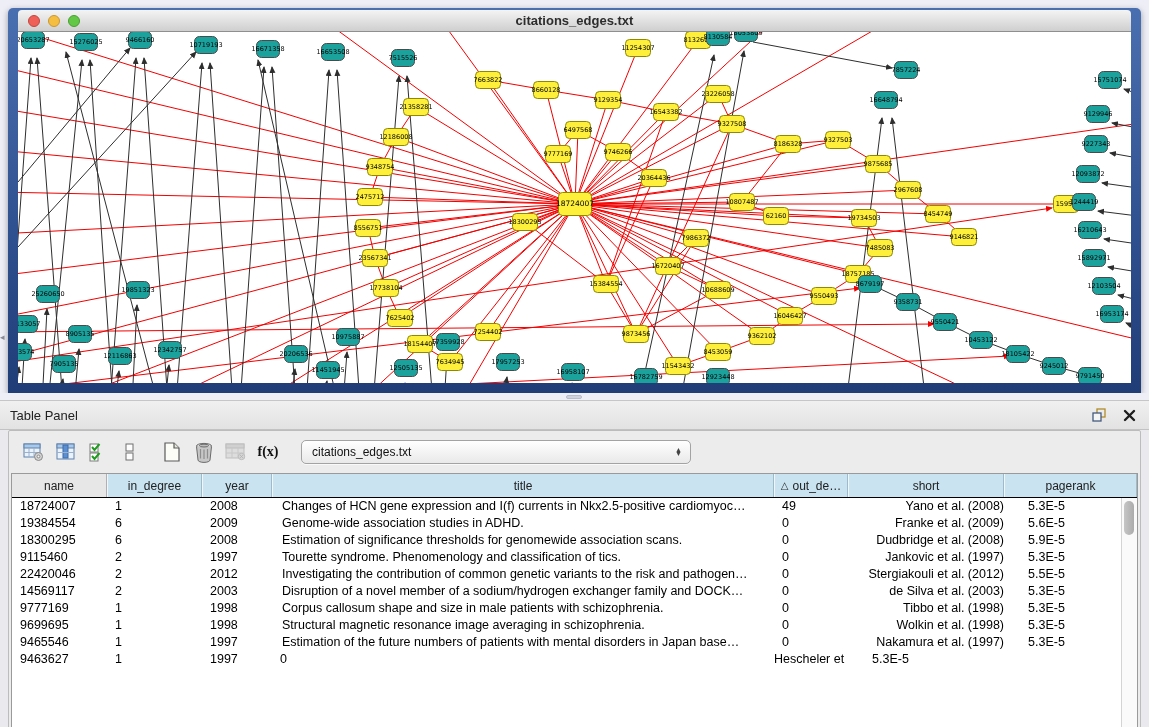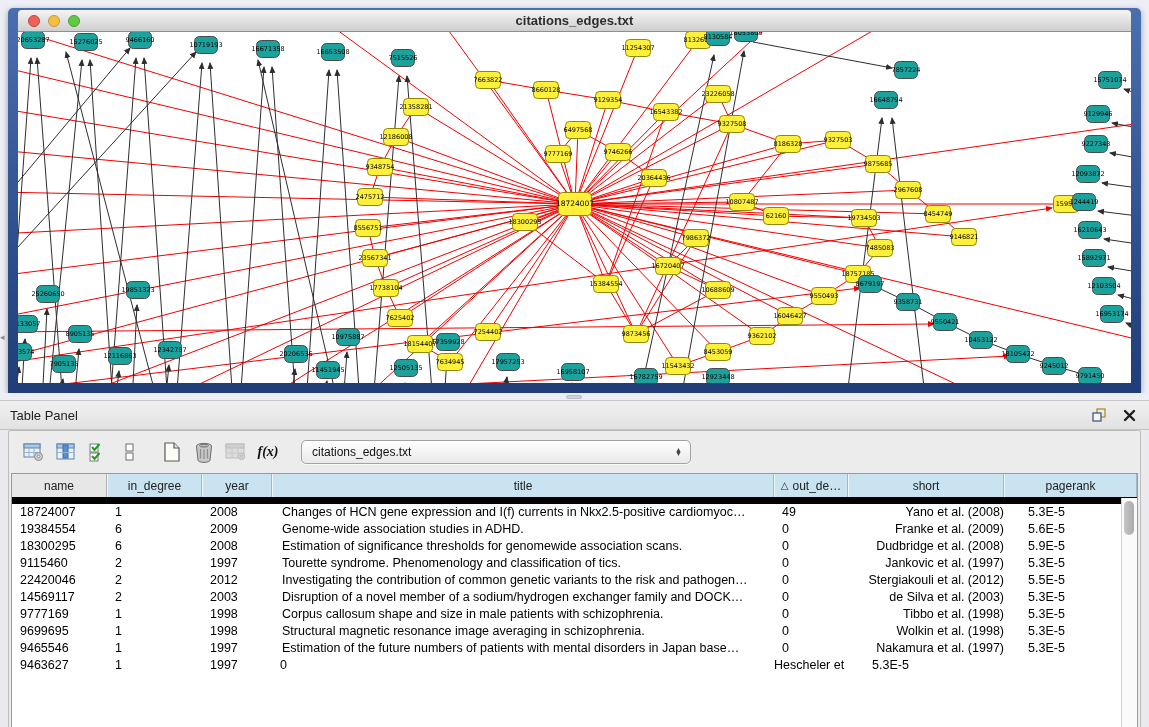--- a/index.html
+++ b/index.html
@@ -53,37 +53,37 @@
   .ph-actions{position:absolute;right:12px;top:0;height:100%;display:flex;align-items:center;gap:14px;}
   .ph-btn{width:16px;height:16px;display:flex;align-items:center;justify-content:center;cursor:default;}
   .panel-body{
     flex:1;margin:0 8px;background:#ececec;
     border:1px solid #bcbcbc;border-radius:2px;
     display:flex;flex-direction:column;min-height:0;
   }
   
   .toolbar{height:42px;display:flex;align-items:center;padding:0 12px;gap:6px;}
   .tb-btn{width:26px;height:28px;display:flex;align-items:center;justify-content:center;border-radius:4px;}
-  .fx-label{font-family:"Liberation Serif","DejaVu Serif",serif;font-style:italic;font-weight:700;font-size:14px;color:#111;}
+  .fx-label{font-family:"Liberation Serif","DejaVu Serif",serif;font-weight:700;font-size:14px;color:#111;}
   .combo{
     margin-left:14px;width:388px;height:22px;border:1px solid #a3a3a3;border-radius:5px;
     background:linear-gradient(#ffffff,#e9e9e9);
     display:flex;align-items:center;justify-content:space-between;
     box-shadow:0 1px 0 rgba(255,255,255,.7);
   }
   .combo .combo-text{font-size:12px;color:#111;margin-left:10px;}
   .combo .combo-arrows{margin-right:8px;display:flex;flex-direction:column;line-height:4px;}
   .combo .combo-arrows span{font-size:7px;color:#444;}
   
   .table-wrap{
     flex:1;margin:0 2px 0 2px;background:#fff;border:1px solid #9a9a9a;
     position:relative;overflow:hidden;display:flex;flex-direction:column;min-height:0;
   }
   .tgrid{display:grid;grid-template-columns:95px 95px 70px 502px 74px 156px 1fr;}
-  .thead{border-bottom:7px solid #000000;}
+  .thead{border-bottom:1px solid #000000;}
   .thead .th{
     height:23px;box-sizing:border-box;background:#c9e3f0;
     border-right:1px solid #9fbac8;border-left:1px solid #eef7fb;
     font-size:12px;color:#222;display:flex;align-items:center;justify-content:center;
     white-space:nowrap;overflow:hidden;
   }
   .thead .th.first{background:#e7e7e7;border-right:1px solid #b0b0b0;border-left:none;}
   .thead .th .sort{font-size:10px;margin-right:4px;color:#333;}
   .tbody{flex:1;overflow:hidden;padding-right:15px;position:relative;}
   .trow{height:17px;line-height:17px;font-size:12.5px;color:#000;}

